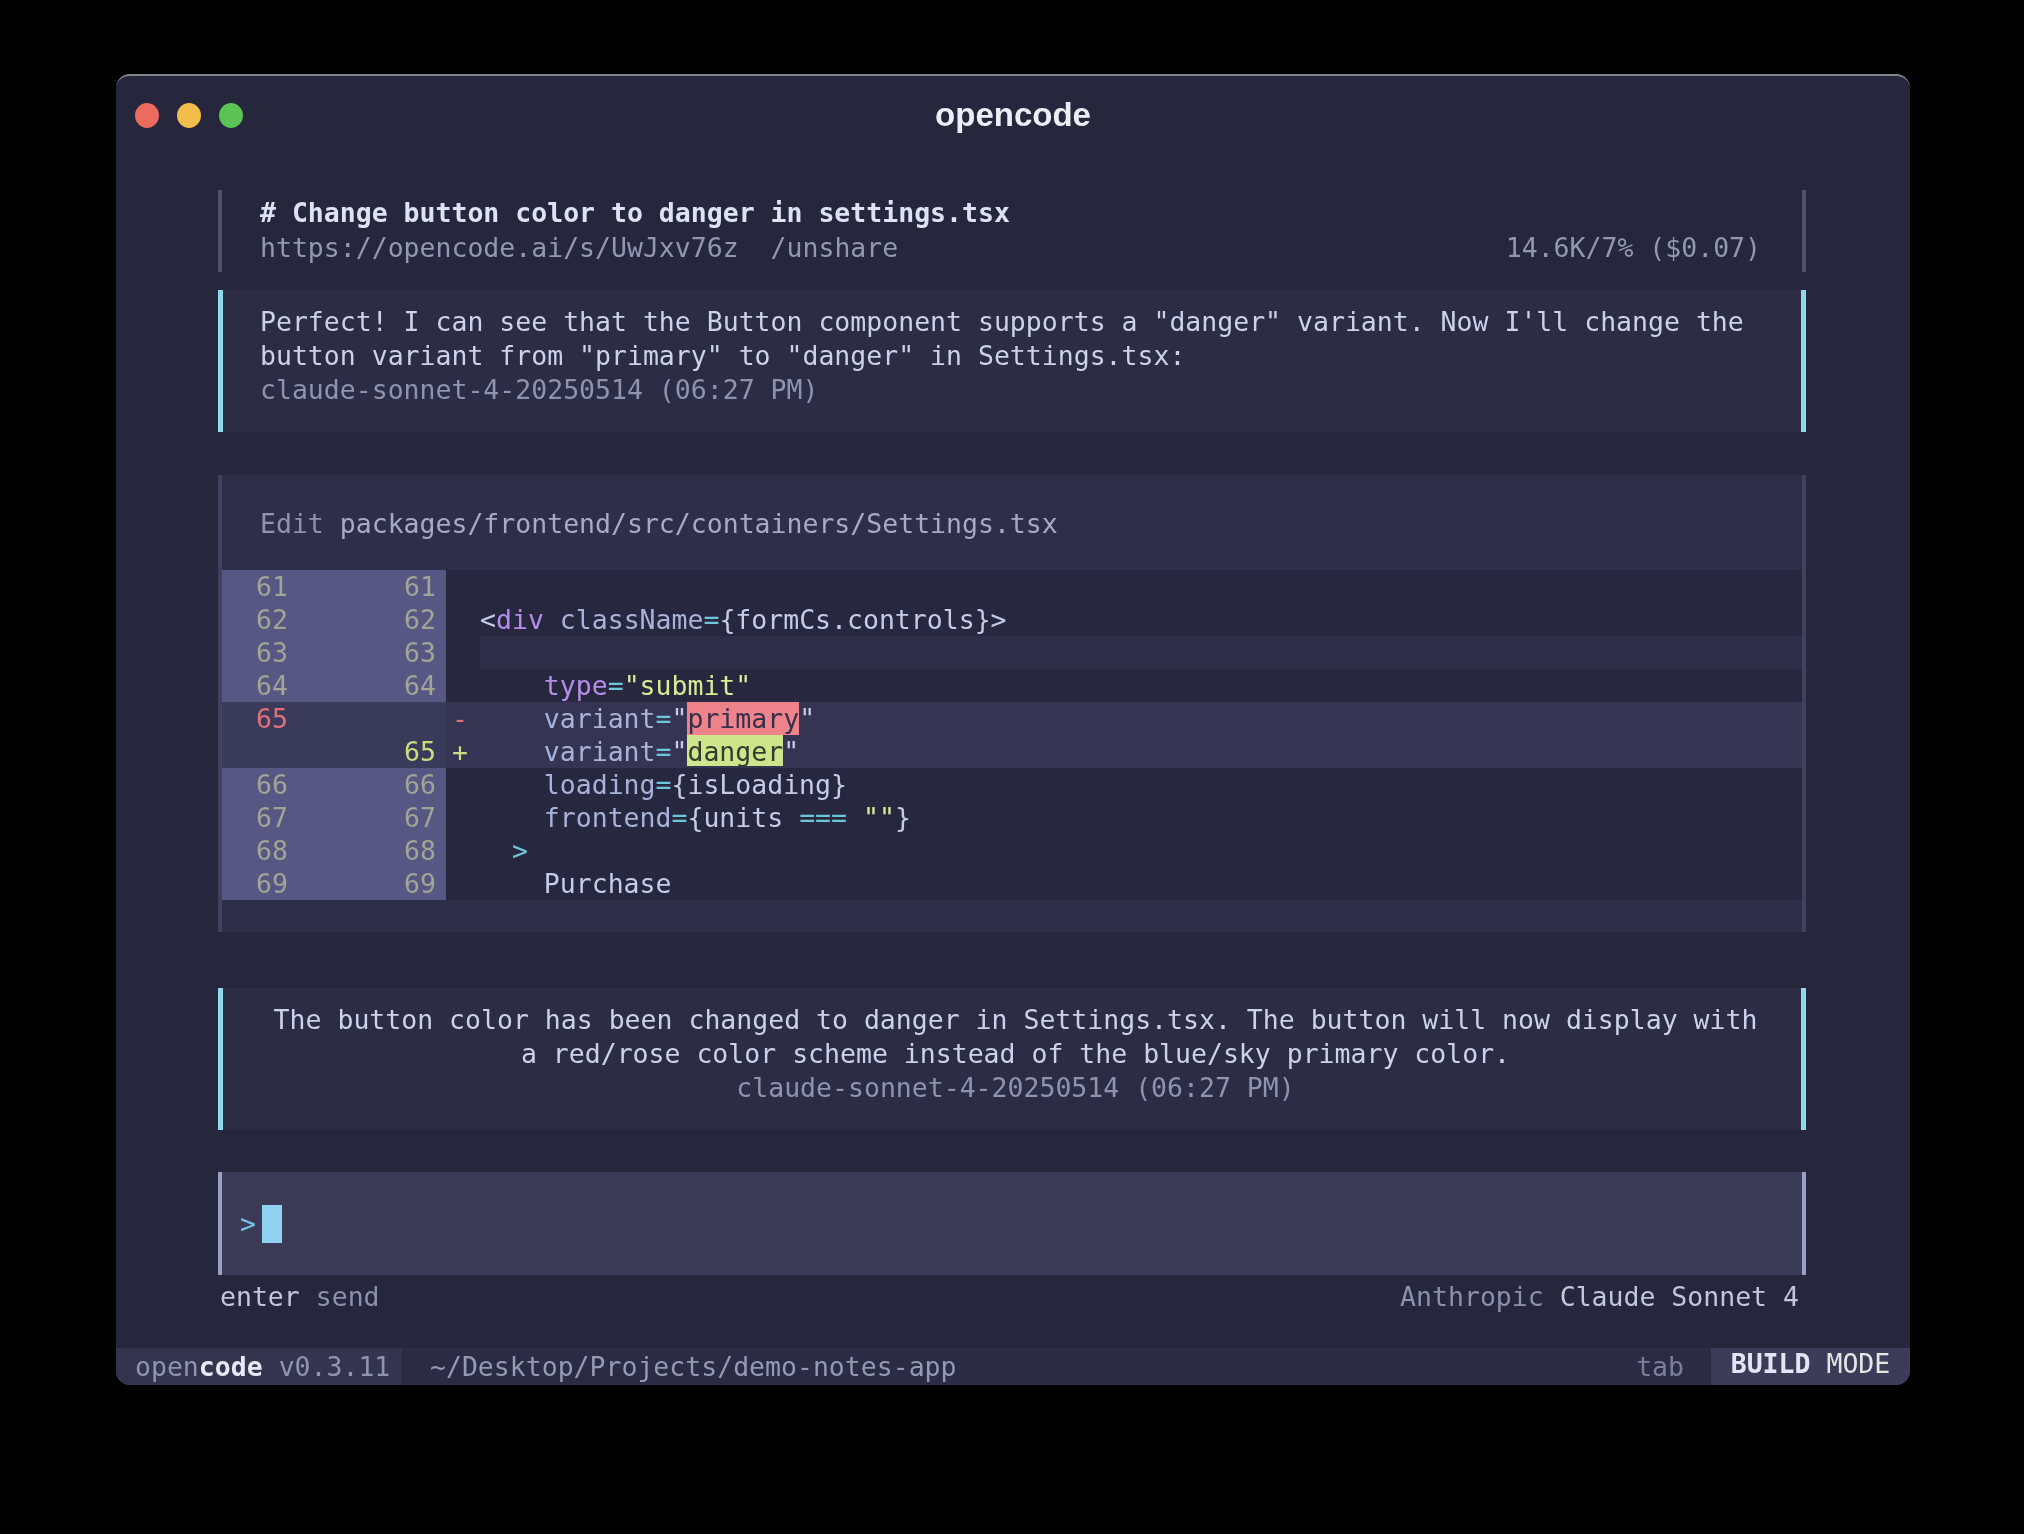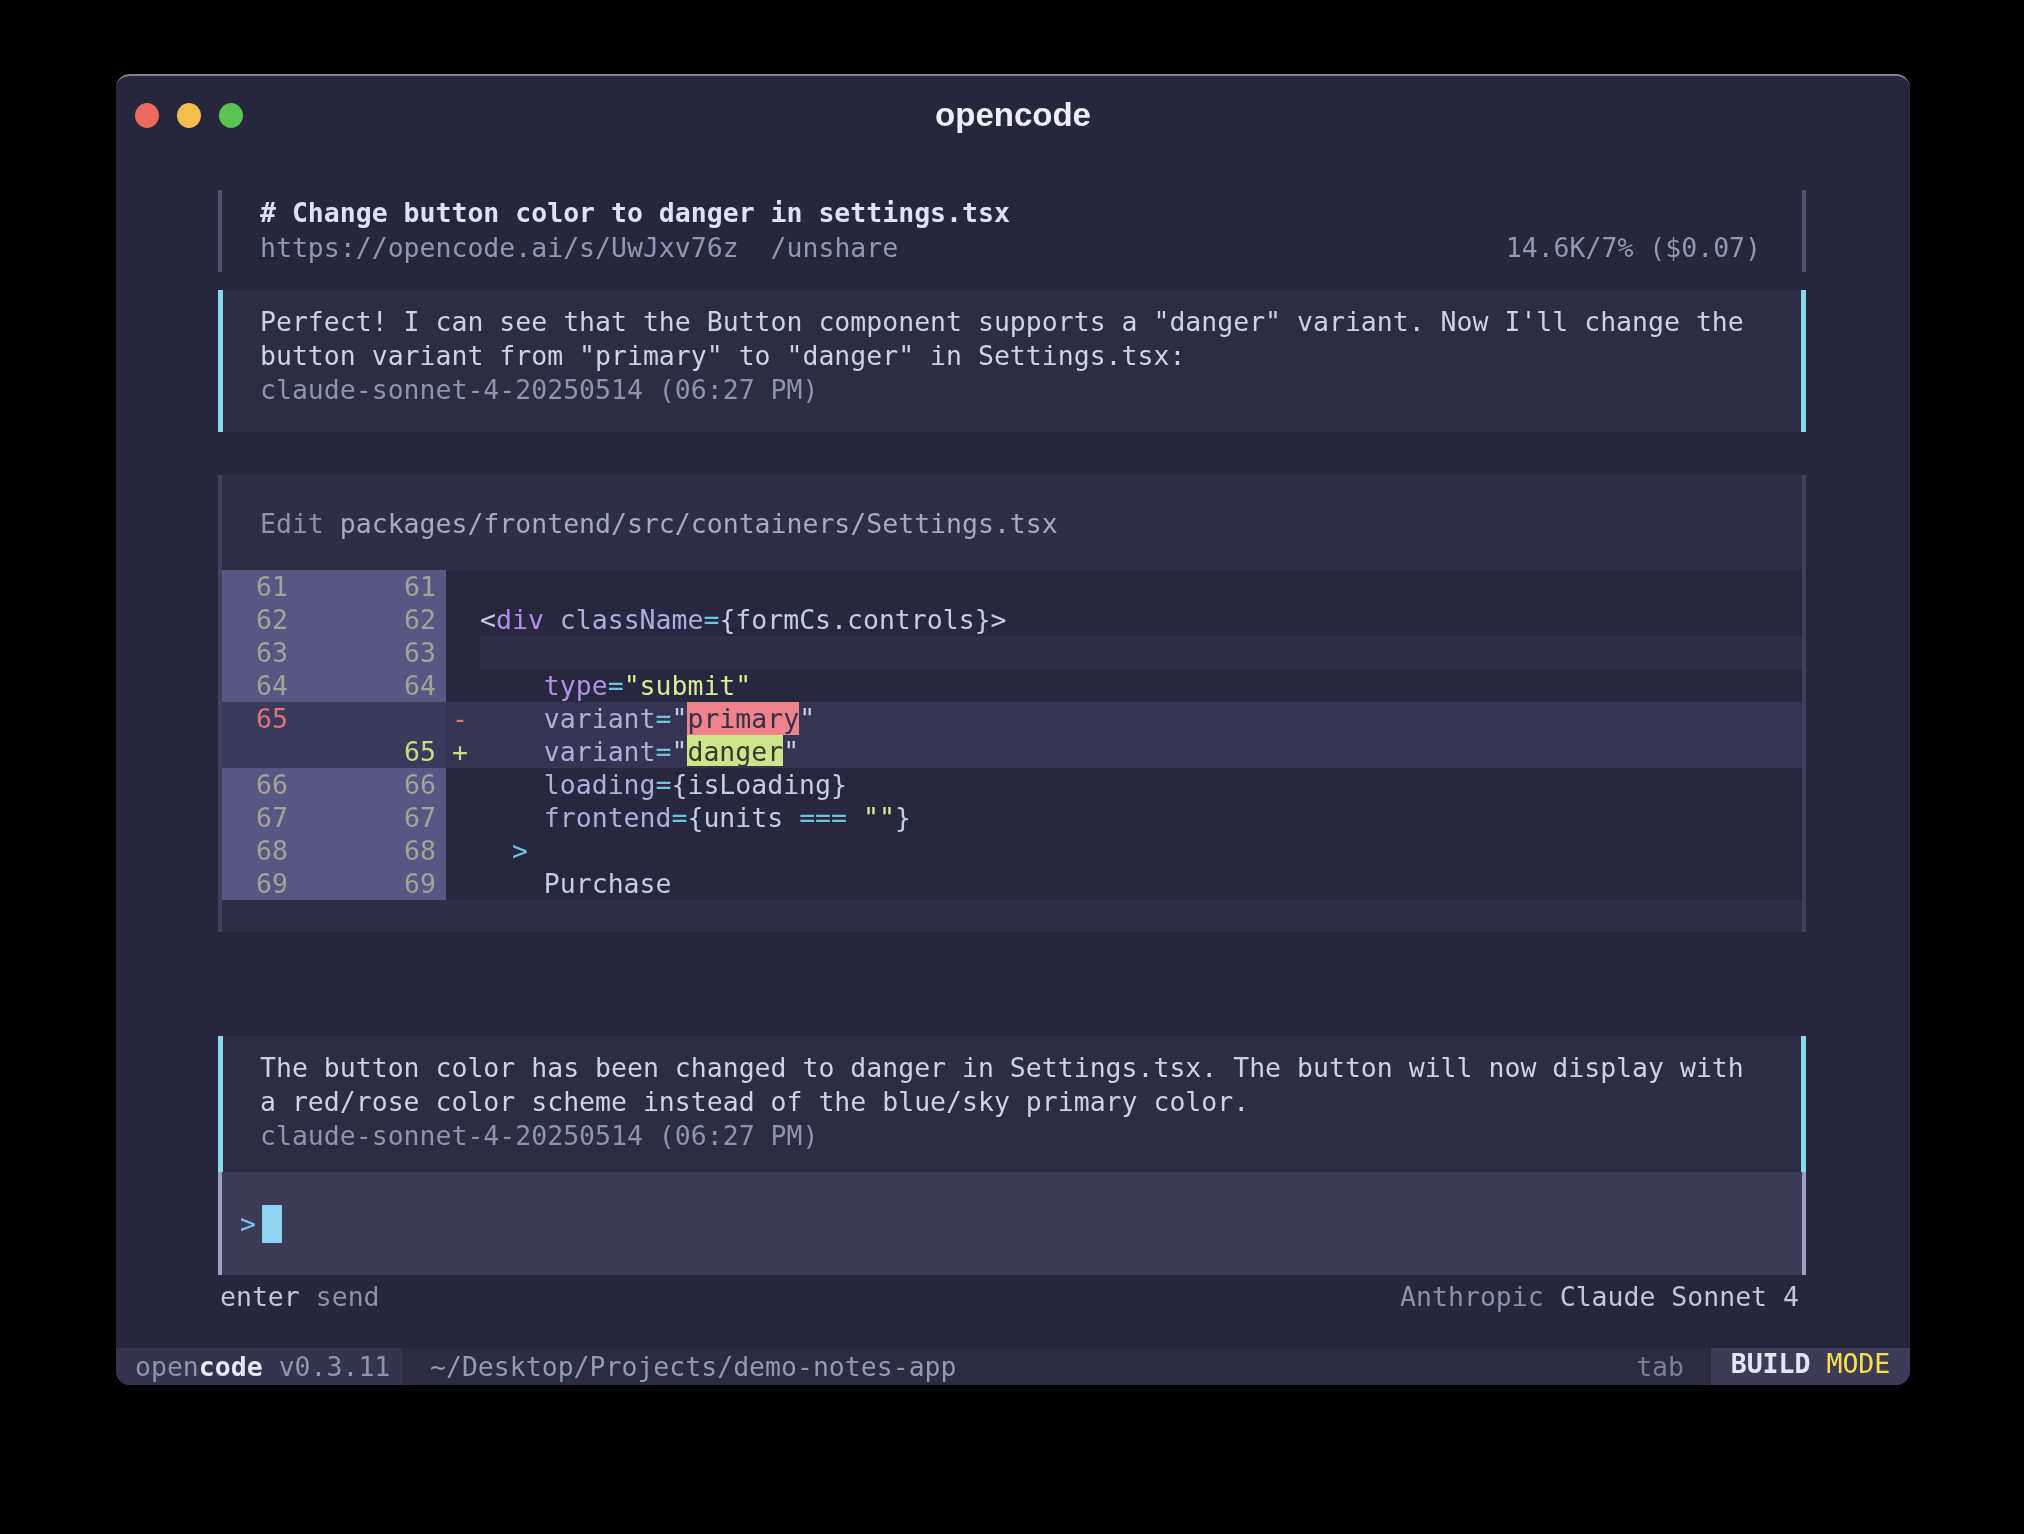--- a/index.html
+++ b/index.html
@@ -28,21 +28,21 @@
   .session-header .l1 { line-height:35px; font-weight:bold; color:#dde2f4; white-space:pre; }
   .session-header .l2 { line-height:35px; display:flex; justify-content:space-between; color:#9298b4; white-space:pre; }
   .share-url, .unshare { color:#9298b4; }
 
   
   .message { height:142px; background:#2c2c45; border-left:5px solid #8ed9ec; border-right:5px solid #8ed9ec;
              padding:15px 30px 0 37px; }
   .message .ln { line-height:34px; white-space:pre; color:#ccd2e8; }
   .message .meta { line-height:34px; white-space:pre; color:#8e94b0; }
   .msg-1 { top:214px; }
-  .msg-2 { top:960px; }
+  .msg-2 { top:912px;text-align:center; }
 
   
   .edit-block { top:399px; height:457px; background:#2e2e48; border-left:4px solid #41415f; border-right:4px solid #41415f; }
   .edit-title { margin-top:31px; line-height:35px; padding-left:38px; white-space:pre; }
   .edit-action { color:#8f93ae; }
   .edit-path { color:#a6aac2; }
   .diff { margin-top:29px; }
   .drow { display:flex; height:33px; line-height:33px; }
   .cell-old, .cell-new { width:112px; background:#575783; color:#a3a396; text-align:right; white-space:pre; }
   .cell-old { padding-right:46px; }
@@ -79,21 +79,21 @@
   .statusbar { position:absolute; left:0; top:1272px; width:1794px; height:37px; background:#2b2b43;
                border-radius:0 0 14px 14px; display:flex; align-items:stretch; overflow:hidden; }
   .chip-brand { width:286px; background:#34344e; display:flex; align-items:center; padding-left:19px; white-space:pre; }
   .sb-dim { color:#8f94b0; }
   .sb-bright { color:#e6e9f6; font-weight:bold; }
   .sb-cwd { margin-left:28px; display:flex; align-items:center; color:#9499b4; white-space:pre; }
   .sb-spacer { flex:1; }
   .sb-tab { display:flex; align-items:center; color:#7b8098; margin-right:27px; }
   .chip-mode { width:199px; background:#3c3c58; display:flex; align-items:flex-start; justify-content:center; white-space:pre; }
   .mode-primary { color:#e2e5f4; font-weight:bold; }
-  .mode-secondary { color:#fde047; }
+  .mode-secondary { color:#e5e5e5; }
 </style>
 </head>
 <body>
 
 <div class="page">
   <div class="window">
 
     <div class="titlebar">
       <div class="lights">
         <span class="light red"></span>

